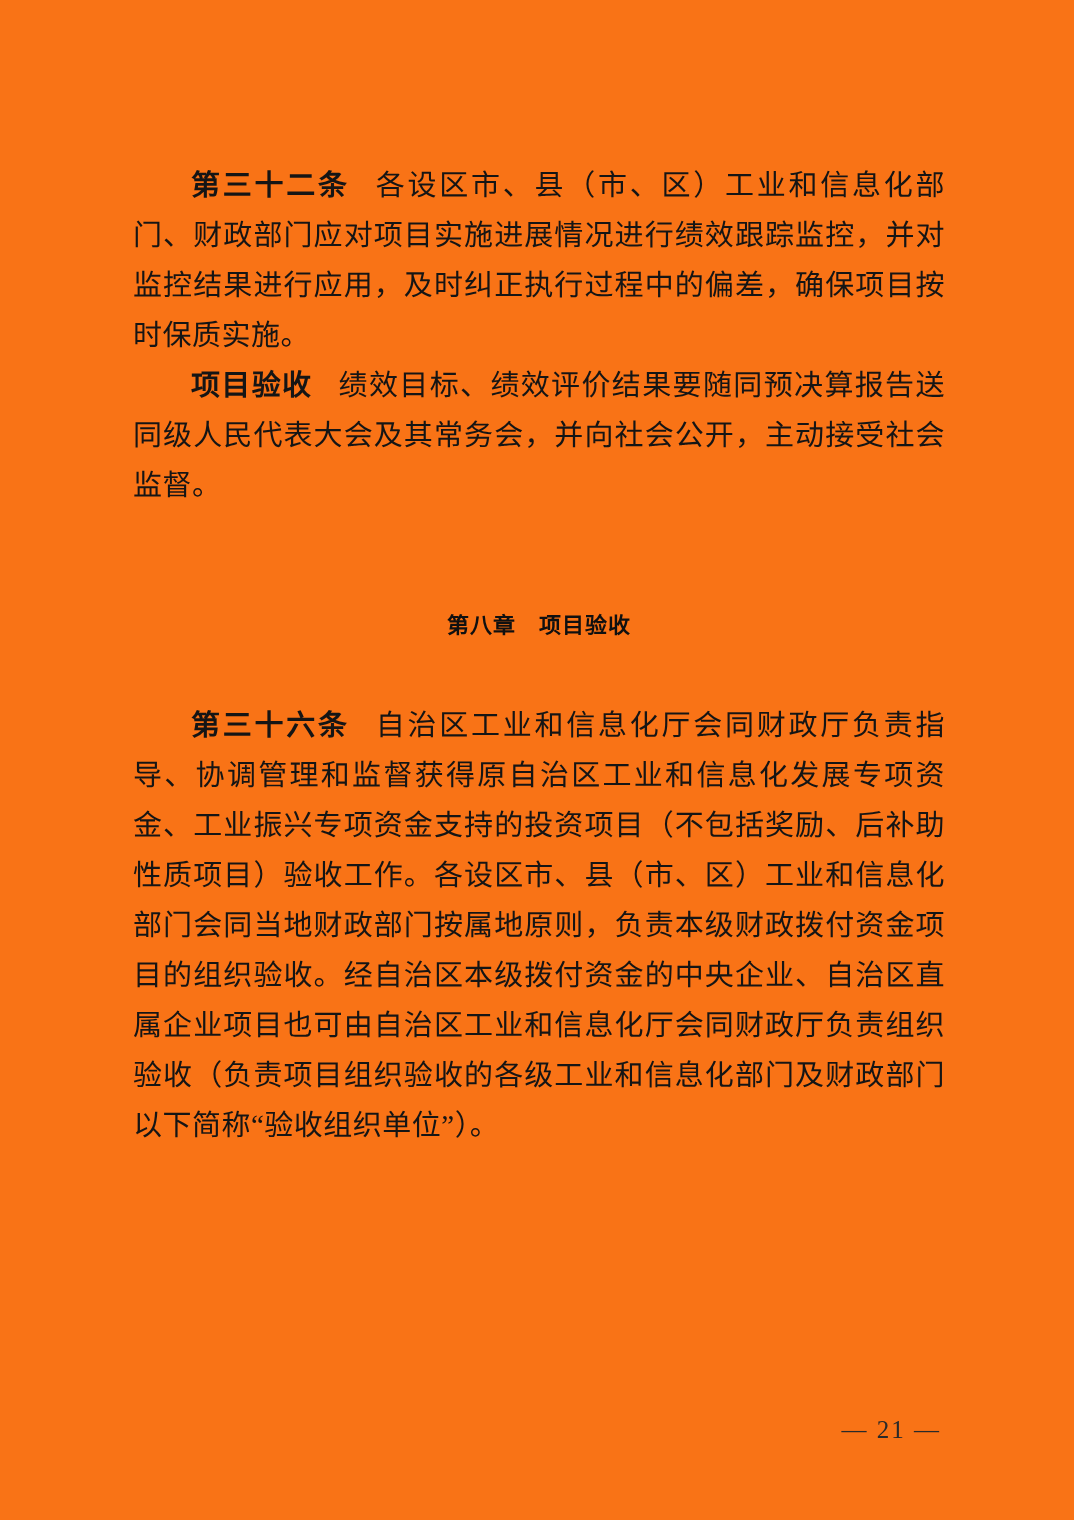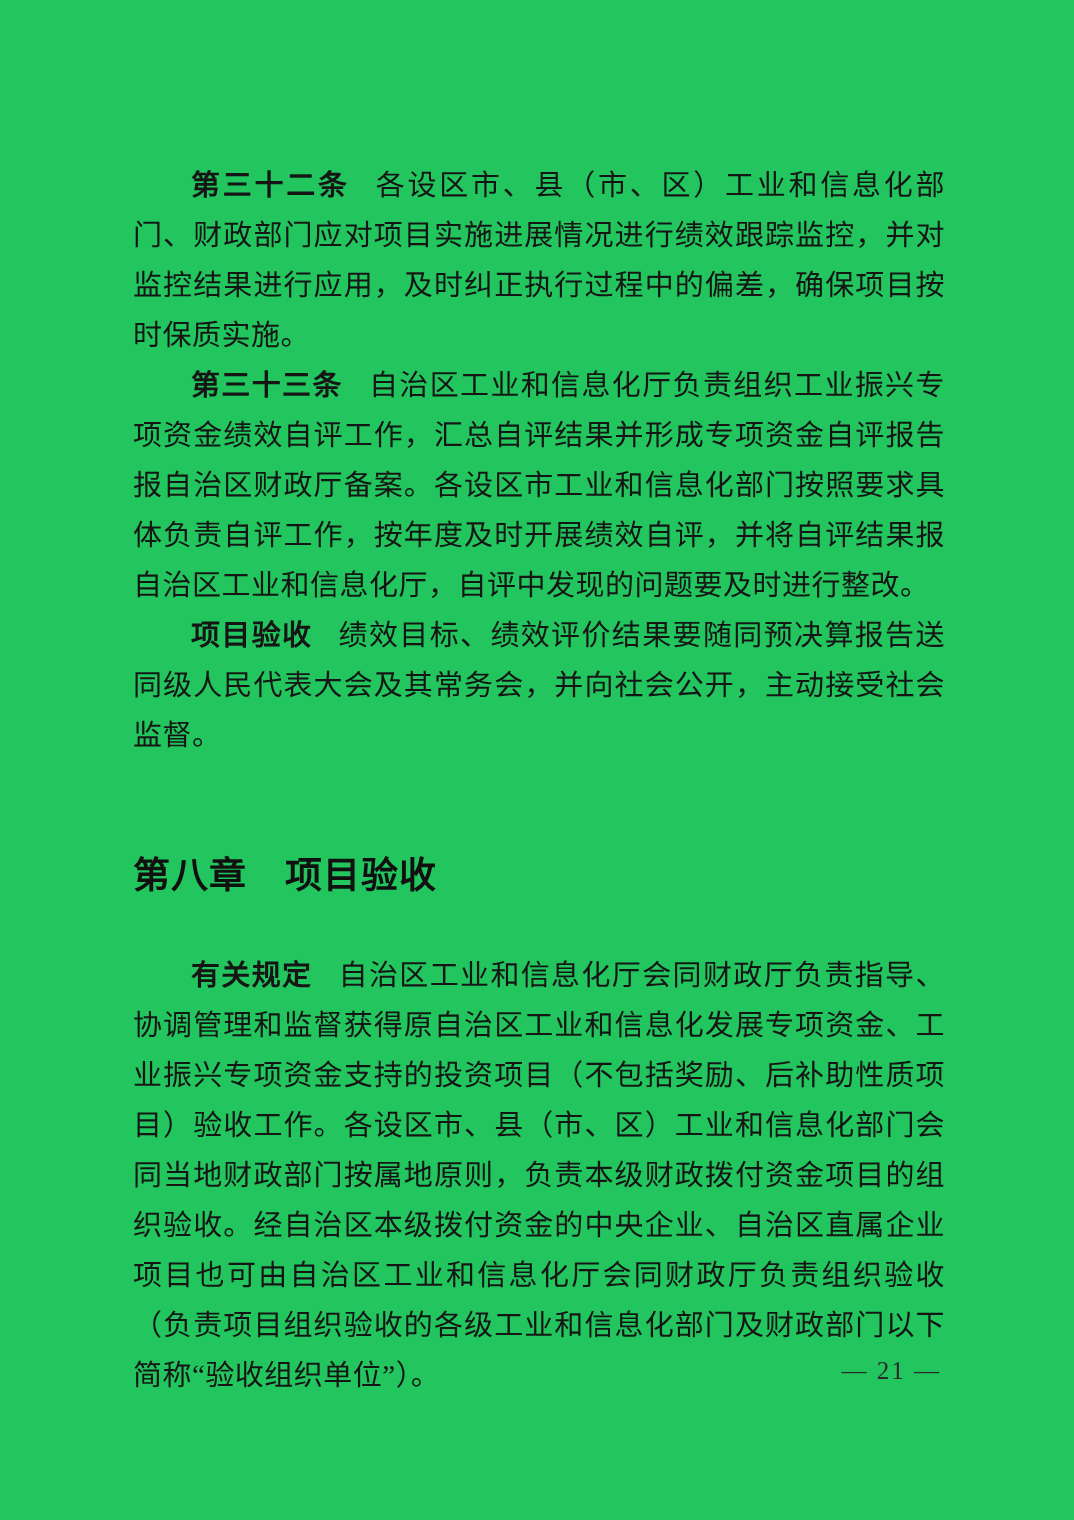--- a/index.html
+++ b/index.html
@@ -4,21 +4,21 @@
 <style>
   html, body {
     margin: 0;
     padding: 0;
     background: #ffffff;
   }
   .page {
     position: relative;
     width: 1074px;
     height: 1520px;
-    background: #22c55e;
+    background: #f97316;
     color: #151515;
     font-family: "Liberation Serif", "DejaVu Serif", serif;
     overflow: hidden;
   }
   .content {
     position: absolute;
     left: 133px;
     top: 160px;
     width: 812px;
   }
@@ -33,60 +33,57 @@
   }
   .article-num {
     font-family: "Liberation Sans", "DejaVu Sans", sans-serif;
     font-weight: 700;
     padding-right: 0.9em;
   }
   .chapter-heading {
     margin: 0;
     margin-top: 96px;
     margin-bottom: 54px;
-    text-align: left;
+    text-align: center;
     font-family: "Liberation Sans", "DejaVu Sans", sans-serif;
     font-weight: 700;
-    font-size: 37px;
+    font-size: 22px;
     line-height: 40px;
     letter-spacing: 1px;
     color: #101010;
   }
   .footer {
     position: absolute;
-    top: 1356px;
+    top: 1415px;
     right: 133px;
     font-size: 25px;
     line-height: 30px;
     color: #2a2a2a;
     font-family: "Liberation Serif", "DejaVu Serif", serif;
     letter-spacing: 2px;
   }
 </style>
 </head>
 <body>
 
 <div class="page">
   <div class="content">
 
     <p class="para">
       <span class="article-num">第三十二条</span><span>各设区市、县（市、区）工业和信息化部门、财政部门应对项目实施进展情况进行绩效跟踪监控，并对监控结果进行应用，及时纠正执行过程中的偏差，确保项目按时保质实施。</span>
     </p>
 
-    <p class="para">
-      <span class="article-num">第三十三条</span><span>自治区工业和信息化厅负责组织工业振兴专项资金绩效自评工作，汇总自评结果并形成专项资金自评报告报自治区财政厅备案。各设区市工业和信息化部门按照要求具体负责自评工作，按年度及时开展绩效自评，并将自评结果报自治区工业和信息化厅，自评中发现的问题要及时进行整改。</span>
-    </p>
 
 
     <p class="para">
       <span class="article-num">项目验收</span><span>绩效目标、绩效评价结果要随同预决算报告送同级人民代表大会及其常务会，并向社会公开，主动接受社会监督。</span>
     </p>
 
     <h2 class="chapter-heading">第八章　项目验收</h2>
 
     <p class="para">
-      <span class="article-num">有关规定</span><span>自治区工业和信息化厅会同财政厅负责指导、协调管理和监督获得原自治区工业和信息化发展专项资金、工业振兴专项资金支持的投资项目（不包括奖励、后补助性质项目）验收工作。各设区市、县（市、区）工业和信息化部门会同当地财政部门按属地原则，负责本级财政拨付资金项目的组织验收。经自治区本级拨付资金的中央企业、自治区直属企业项目也可由自治区工业和信息化厅会同财政厅负责组织验收（负责项目组织验收的各级工业和信息化部门及财政部门以下简称“验收组织单位”）。</span>
+      <span class="article-num">第三十六条</span><span>自治区工业和信息化厅会同财政厅负责指导、协调管理和监督获得原自治区工业和信息化发展专项资金、工业振兴专项资金支持的投资项目（不包括奖励、后补助性质项目）验收工作。各设区市、县（市、区）工业和信息化部门会同当地财政部门按属地原则，负责本级财政拨付资金项目的组织验收。经自治区本级拨付资金的中央企业、自治区直属企业项目也可由自治区工业和信息化厅会同财政厅负责组织验收（负责项目组织验收的各级工业和信息化部门及财政部门以下简称“验收组织单位”）。</span>
     </p>
 
   </div>
 
   <div class="footer">— 21 —</div>
 </div>
 
 </body></html>

